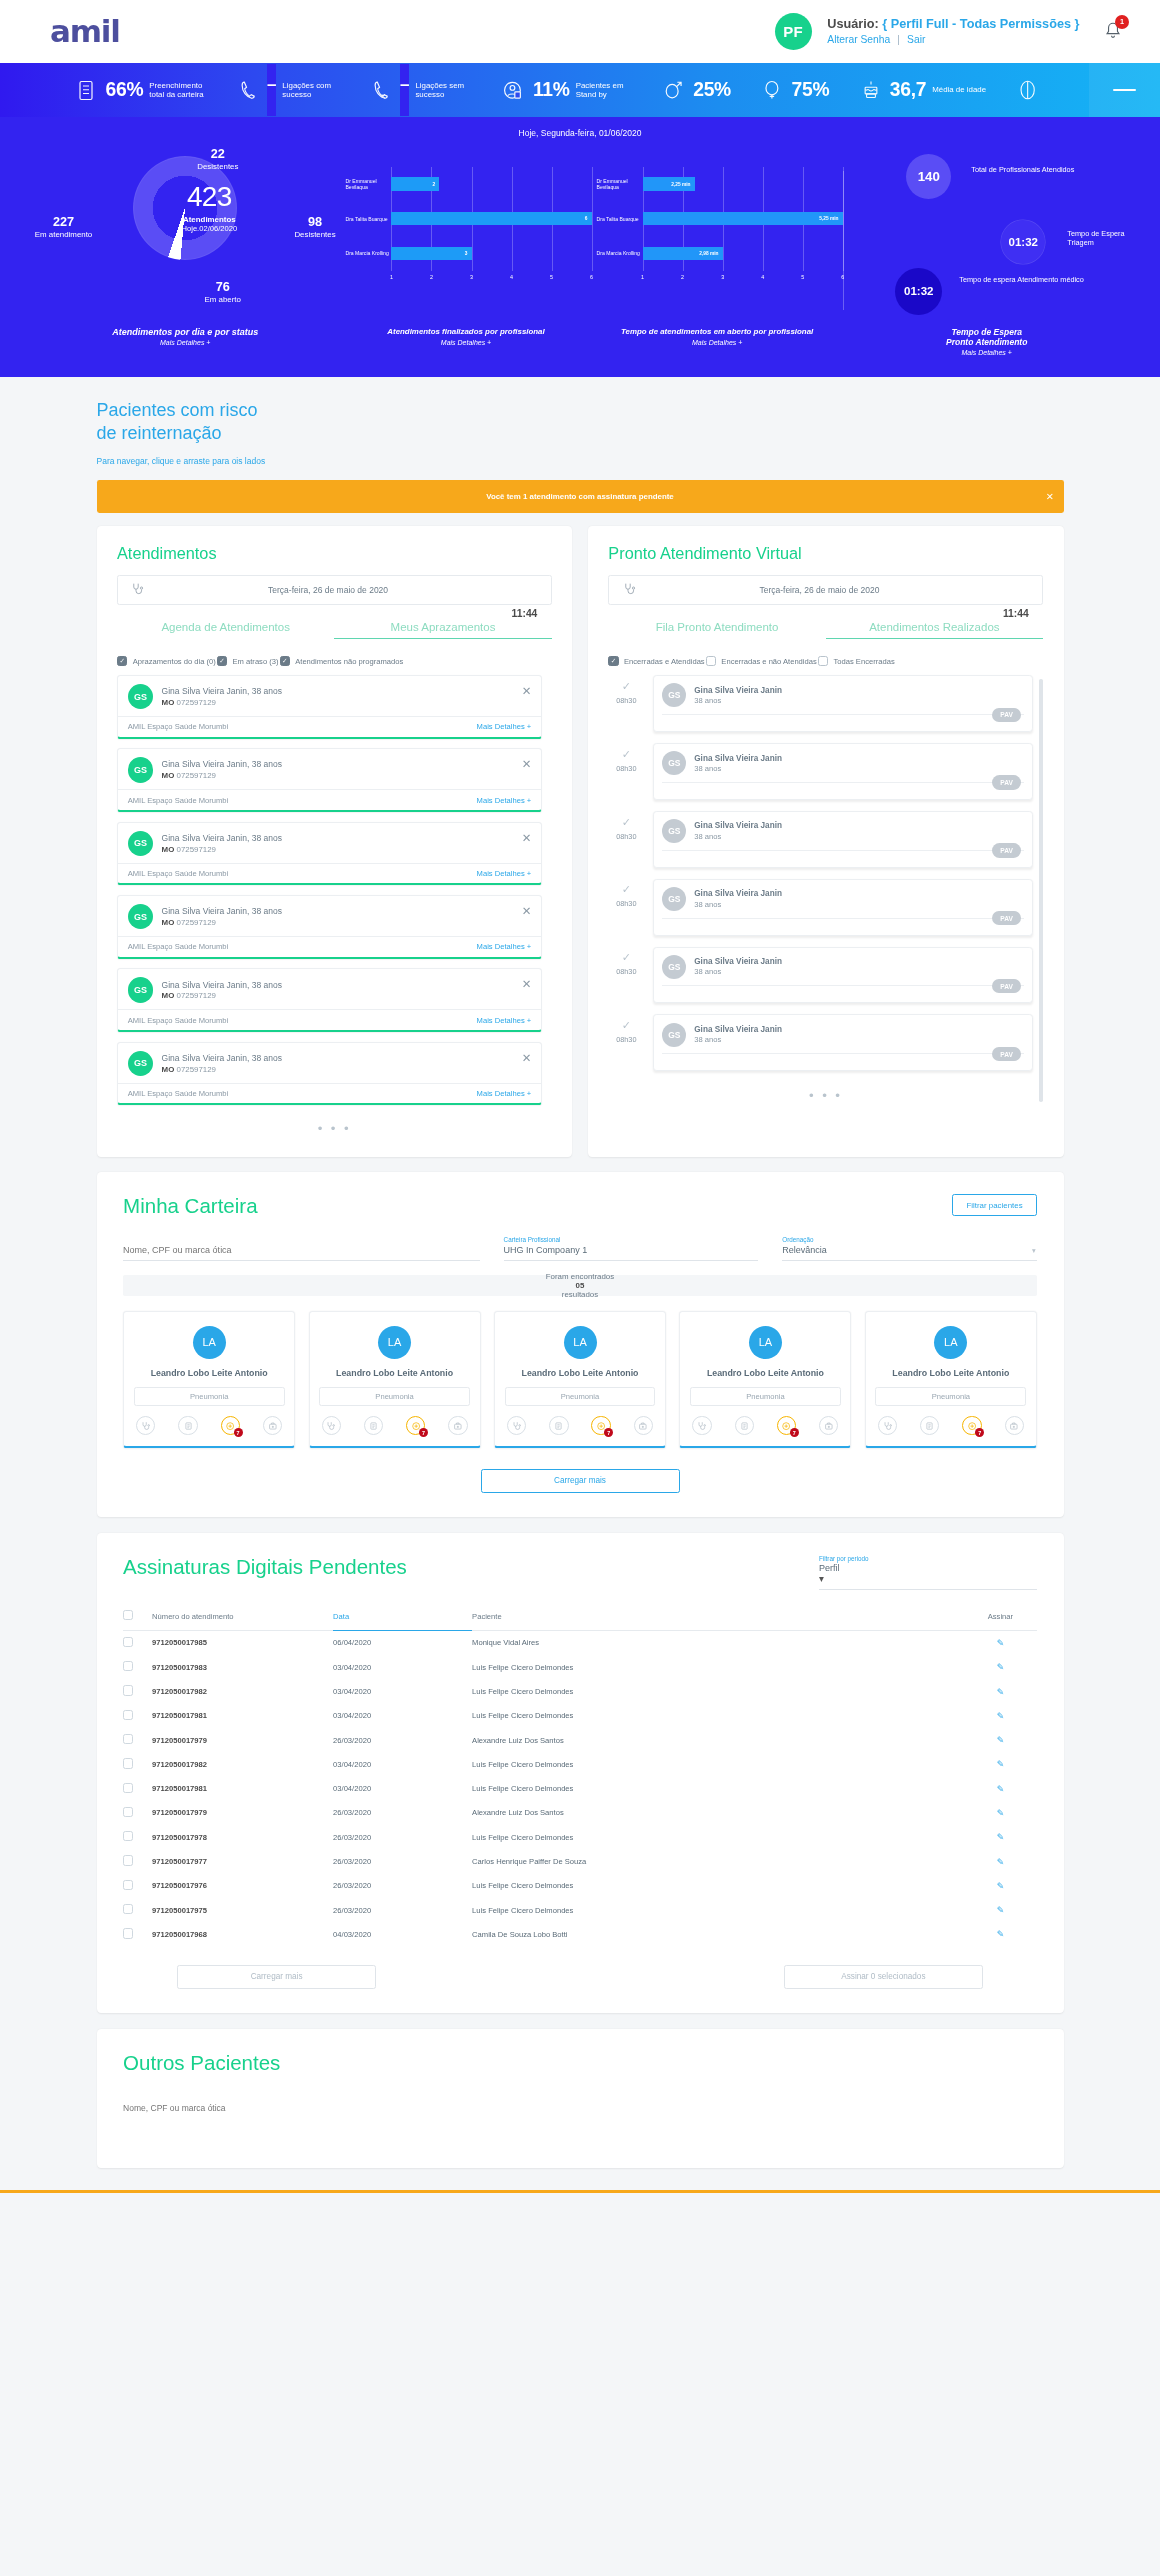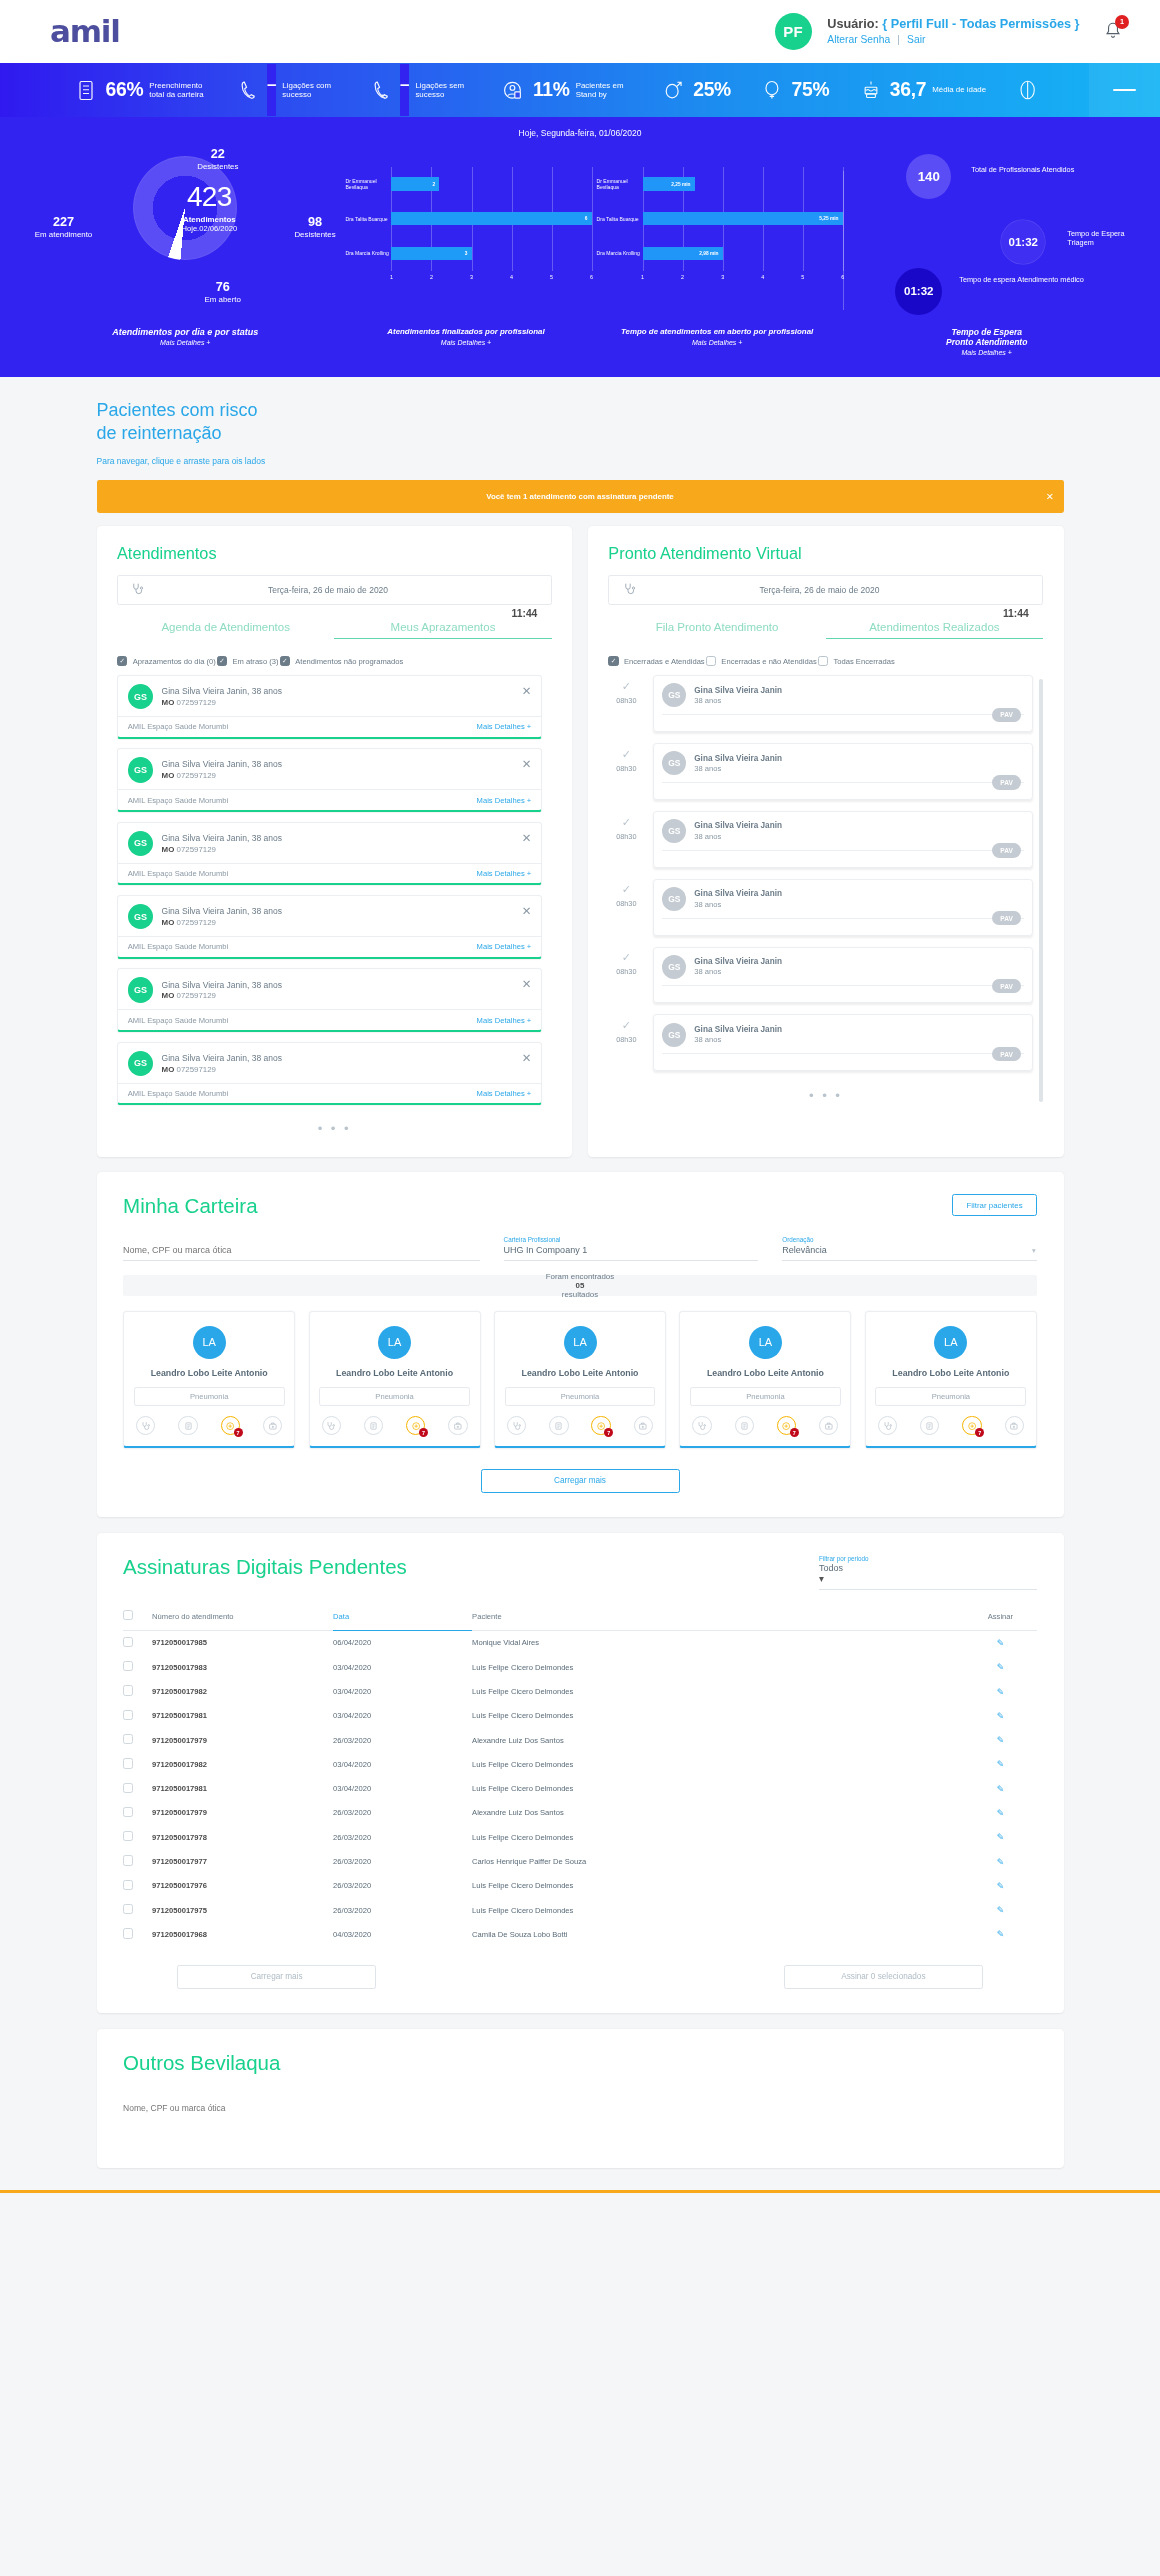--- a/index.html
+++ b/index.html
@@ -1071,21 +1071,21 @@
       <div class="center-btn">
         <button class="btn-wide">Carregar mais</button>
       </div>
     </div>
 
     <div class="panel">
       <div class="sig-head">
         <h2>Assinaturas Digitais Pendentes</h2>
         <div class="sig-filter">
           <div class="flab" style="font-size:6.3px;color:#2aa7e8">Filtrar por periodo</div>
-          <div class="fval" style="font-size:9px;color:#5a6b78;margin-top:1.8px">Todos</div>
+          <div class="fval" style="font-size:9px;color:#5a6b78;margin-top:1.8px">Perfil</div>
           <span class="chev">▾</span>
         </div>
       </div>
       <table class="sigs">
         <thead>
           <tr>
             <th class="col-chk"><span class="tck" style="display:inline-block"></span></th>
             <th class="col-num">Número do atendimento</th>
             <th class="col-date active">Data</th>
             <th>Paciente</th>
@@ -1186,21 +1186,21 @@
             </tr>
         </tbody>
       </table>
       <div class="sig-foot">
         <button class="btn-grey">Carregar mais</button>
         <button class="btn-grey">Assinar 0 selecionados</button>
       </div>
     </div>
 
     <div class="panel outros">
-      <h2>Outros Bevilaqua</h2>
+      <h2>Outros Pacientes</h2>
       <div class="ofield">
         <input style="border: 0px; outline: 0px; width: 314px; font-size: 8.5px; color: rgb(107, 123, 136); font-family: &quot;Liberation Sans&quot;, sans-serif;" placeholder="Nome, CPF ou marca ótica">
       </div>
     </div>
 
   </div>
   <div class="footer-line"></div>
 </div>
 
 

